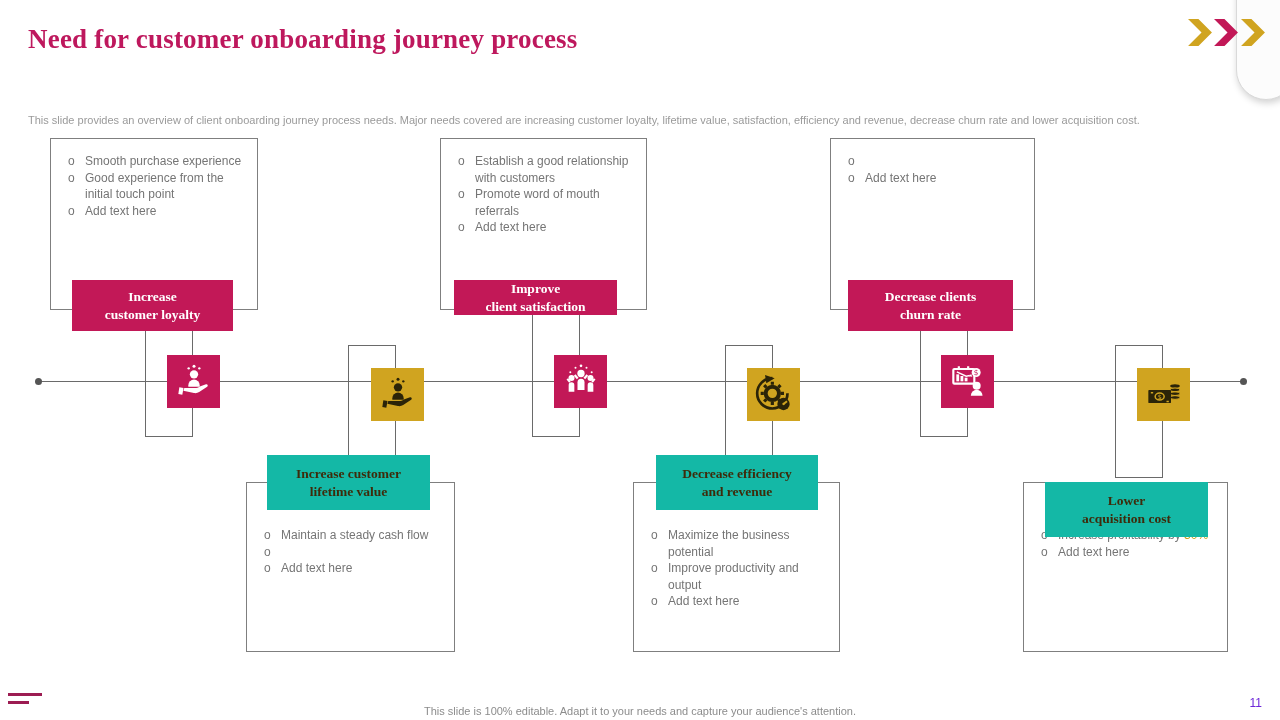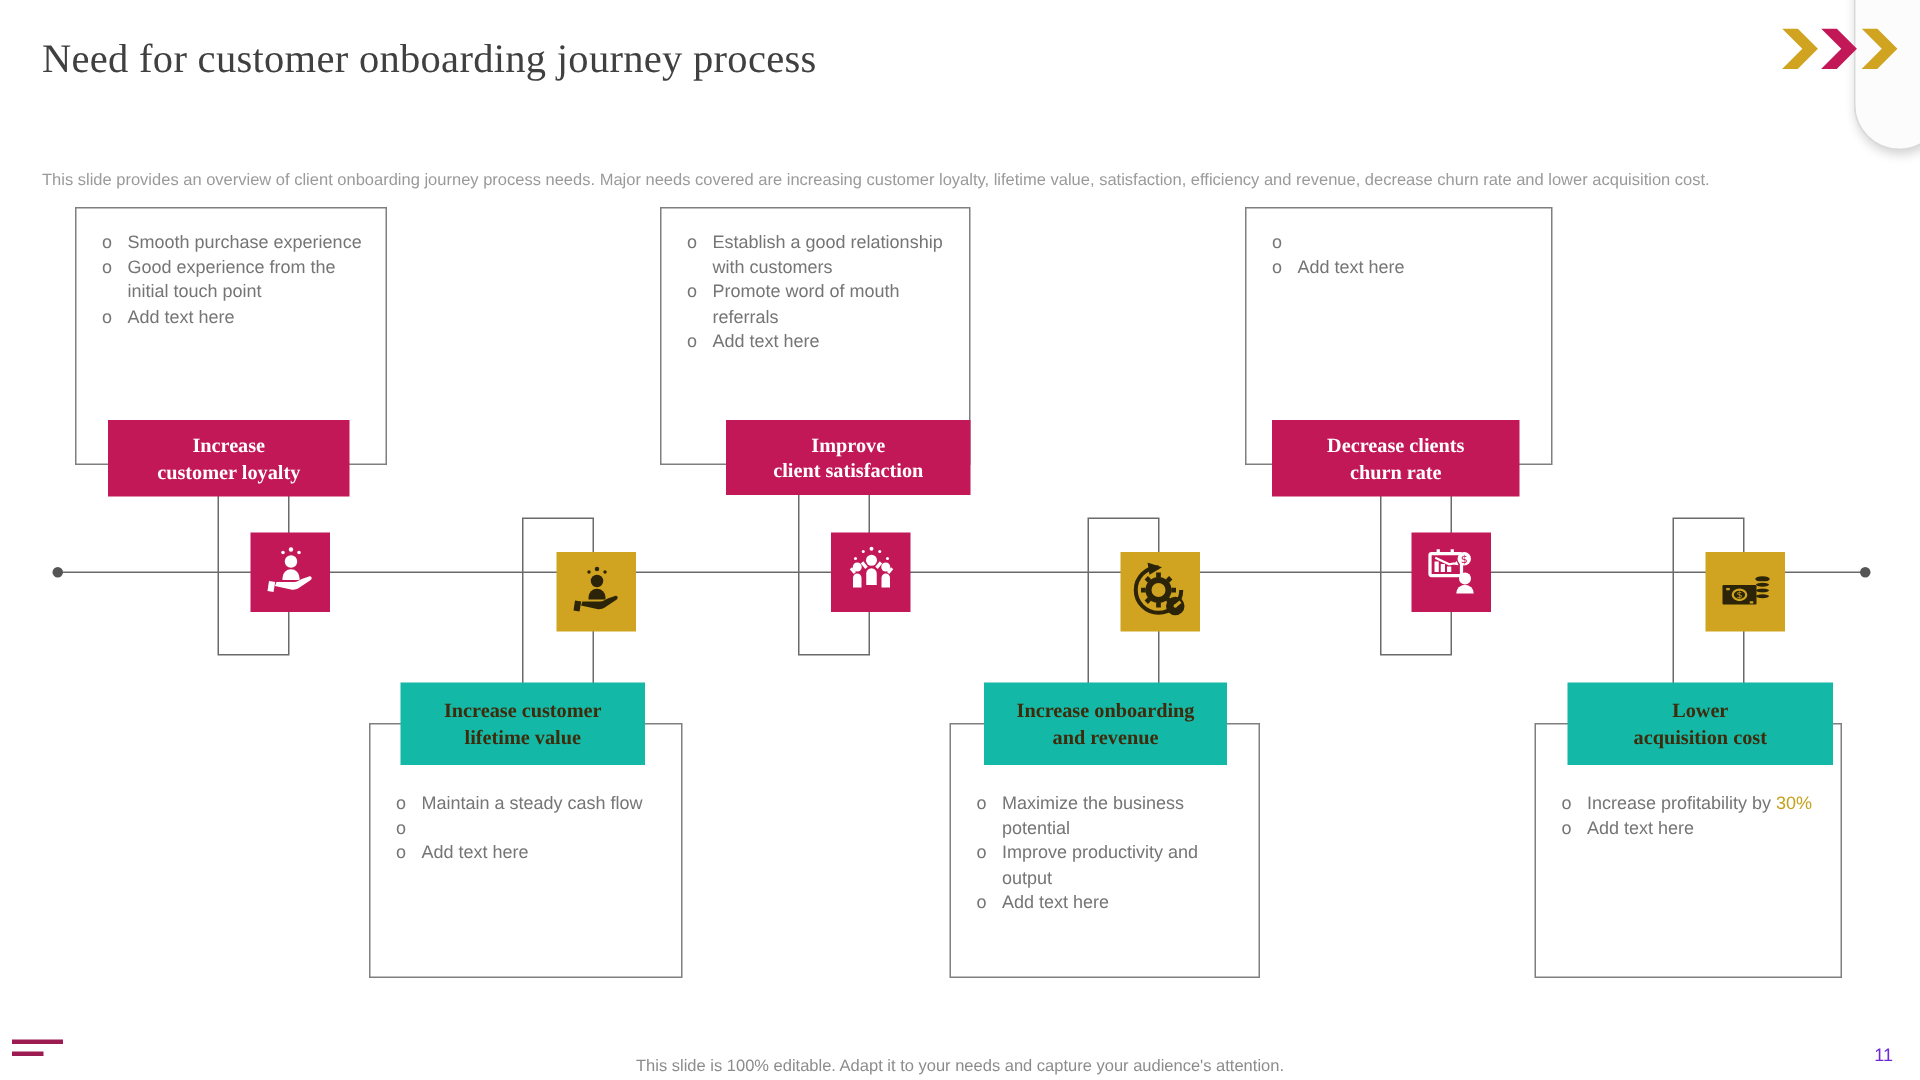--- a/index.html
+++ b/index.html
@@ -4,22 +4,22 @@
 <style>
   * { margin:0; padding:0; box-sizing:border-box; }
   html,body { background:#e9e9e9; }
   .slide {
     position:relative; width:1280px; height:720px; background:#ffffff;
     overflow:hidden; font-family:"Liberation Sans", sans-serif;
   }
   
   .title {
     position:absolute; left:28px; top:24px; width:900px;
-    font-family:"Liberation Serif", serif; font-size:27px; font-weight:400;
-    color:#404040; letter-spacing:.2px;
+    font-family:"Liberation Serif", serif; font-size:27px; font-weight:700;
+    color:#be185d; letter-spacing:.2px;
   }
   .subtitle {
     position:absolute; left:28px; top:72px; width:1215px;
     font-size:11px; color:#9a9a9a; z-index:1;margin-top:42px;
   }
   
   .corner-tab {
     position:absolute; left:1236px; top:-14px; width:60px; height:114px;
     background:#fcfcfc; border:1px solid #d9d9d9;
     border-radius:0 0 30px 30px; box-shadow:1px 3px 7px rgba(0,0,0,.18);
@@ -56,25 +56,25 @@
   
   .m-label {
     position:absolute; z-index:3; display:flex; flex-direction:column;
     align-items:center; justify-content:center; text-align:center;
     font-family:"Liberation Serif", serif; font-weight:700; font-size:13.5px;
     line-height:17.5px;
   }
   .m-label.pink { background:#c21857; color:#ffffff; }
   .m-label.gold { background:#14b8a6; color:#3e2b0b; }
   .la1 { left:72px;  top:280px; width:161px; height:51px; }
-  .la3 { left:484px; top:280px; width:163px; height:50px;text-align:right; }
+  .la3 { left:454px; top:280px; width:163px; height:35px;text-align:right; }
   .la5 { left:848px; top:280px; width:165px; height:51px; }
   .la2 { left:267px; top:455px; width:163px; height:55px; }
   .la4 { left:656px; top:455px; width:162px; height:55px; }
-  .la6 { left:1045px;top:455px; width:177px; height:55px;justify-content:center; }
+  .la6 { left:1045px;top:482px; width:163px; height:55px;justify-content:center; }
   
   .icon-sq { position:absolute; width:53px; height:53px; z-index:2; display:flex; align-items:center; justify-content:center; }
   .icon-sq.pink { background:#c21857; color:#ffffff; }
   .icon-sq.gold { background:#d0a420; color:#2b2408; }
   .icon-sq svg { width:40px; height:40px; display:block; }
   .ic1 { left:167px; top:355px; } .ic3 { left:554px; top:355px; } .ic5 { left:941px; top:355px; }
   .ic2 { left:371px; top:368px; } .ic4 { left:747px; top:368px; } .ic6 { left:1137px; top:368px; }
   .icon-sq.pink .bgfill { fill:#c21857; }
   .icon-sq.gold .bgfill { fill:#d0a420; } .icon-sq.gold .bgstroke { stroke:#d0a420; }
   
@@ -224,21 +224,21 @@
             <span class="b-marker">o</span>
             <span class="b-text"><span>Improve productivity and output</span></span>
           </li>
           <li>
             <span class="b-marker">o</span>
             <span class="b-text"><span>Add text here</span></span>
           </li>
         </ul>
       </div>
       <div class="m-label gold la4">
-        <div>Increase onboarding</div>
+        <div>Decrease efficiency</div>
         <div>and revenue</div>
       </div>
       <div class="icon-sq gold ic4">
     <svg viewBox="0 0 24 24">
       <g fill="none" stroke="currentColor">
         <circle cx="11" cy="11" r="4" stroke-width="2.4"></circle>
         <g stroke-width="1.9">
           <path d="M16.1 11h1.9M11 16.1v1.9M5.9 11H4M11 5.9V4M14.6 14.6l1.3 1.3M7.4 7.4L6.1 6.1M14.6 7.4l1.3-1.3M7.4 14.6l-1.3 1.3"></path>
         </g>
         <path d="M11 1.9A9.1 9.1 0 1 0 20.1 11" stroke-width="1.6"></path>

